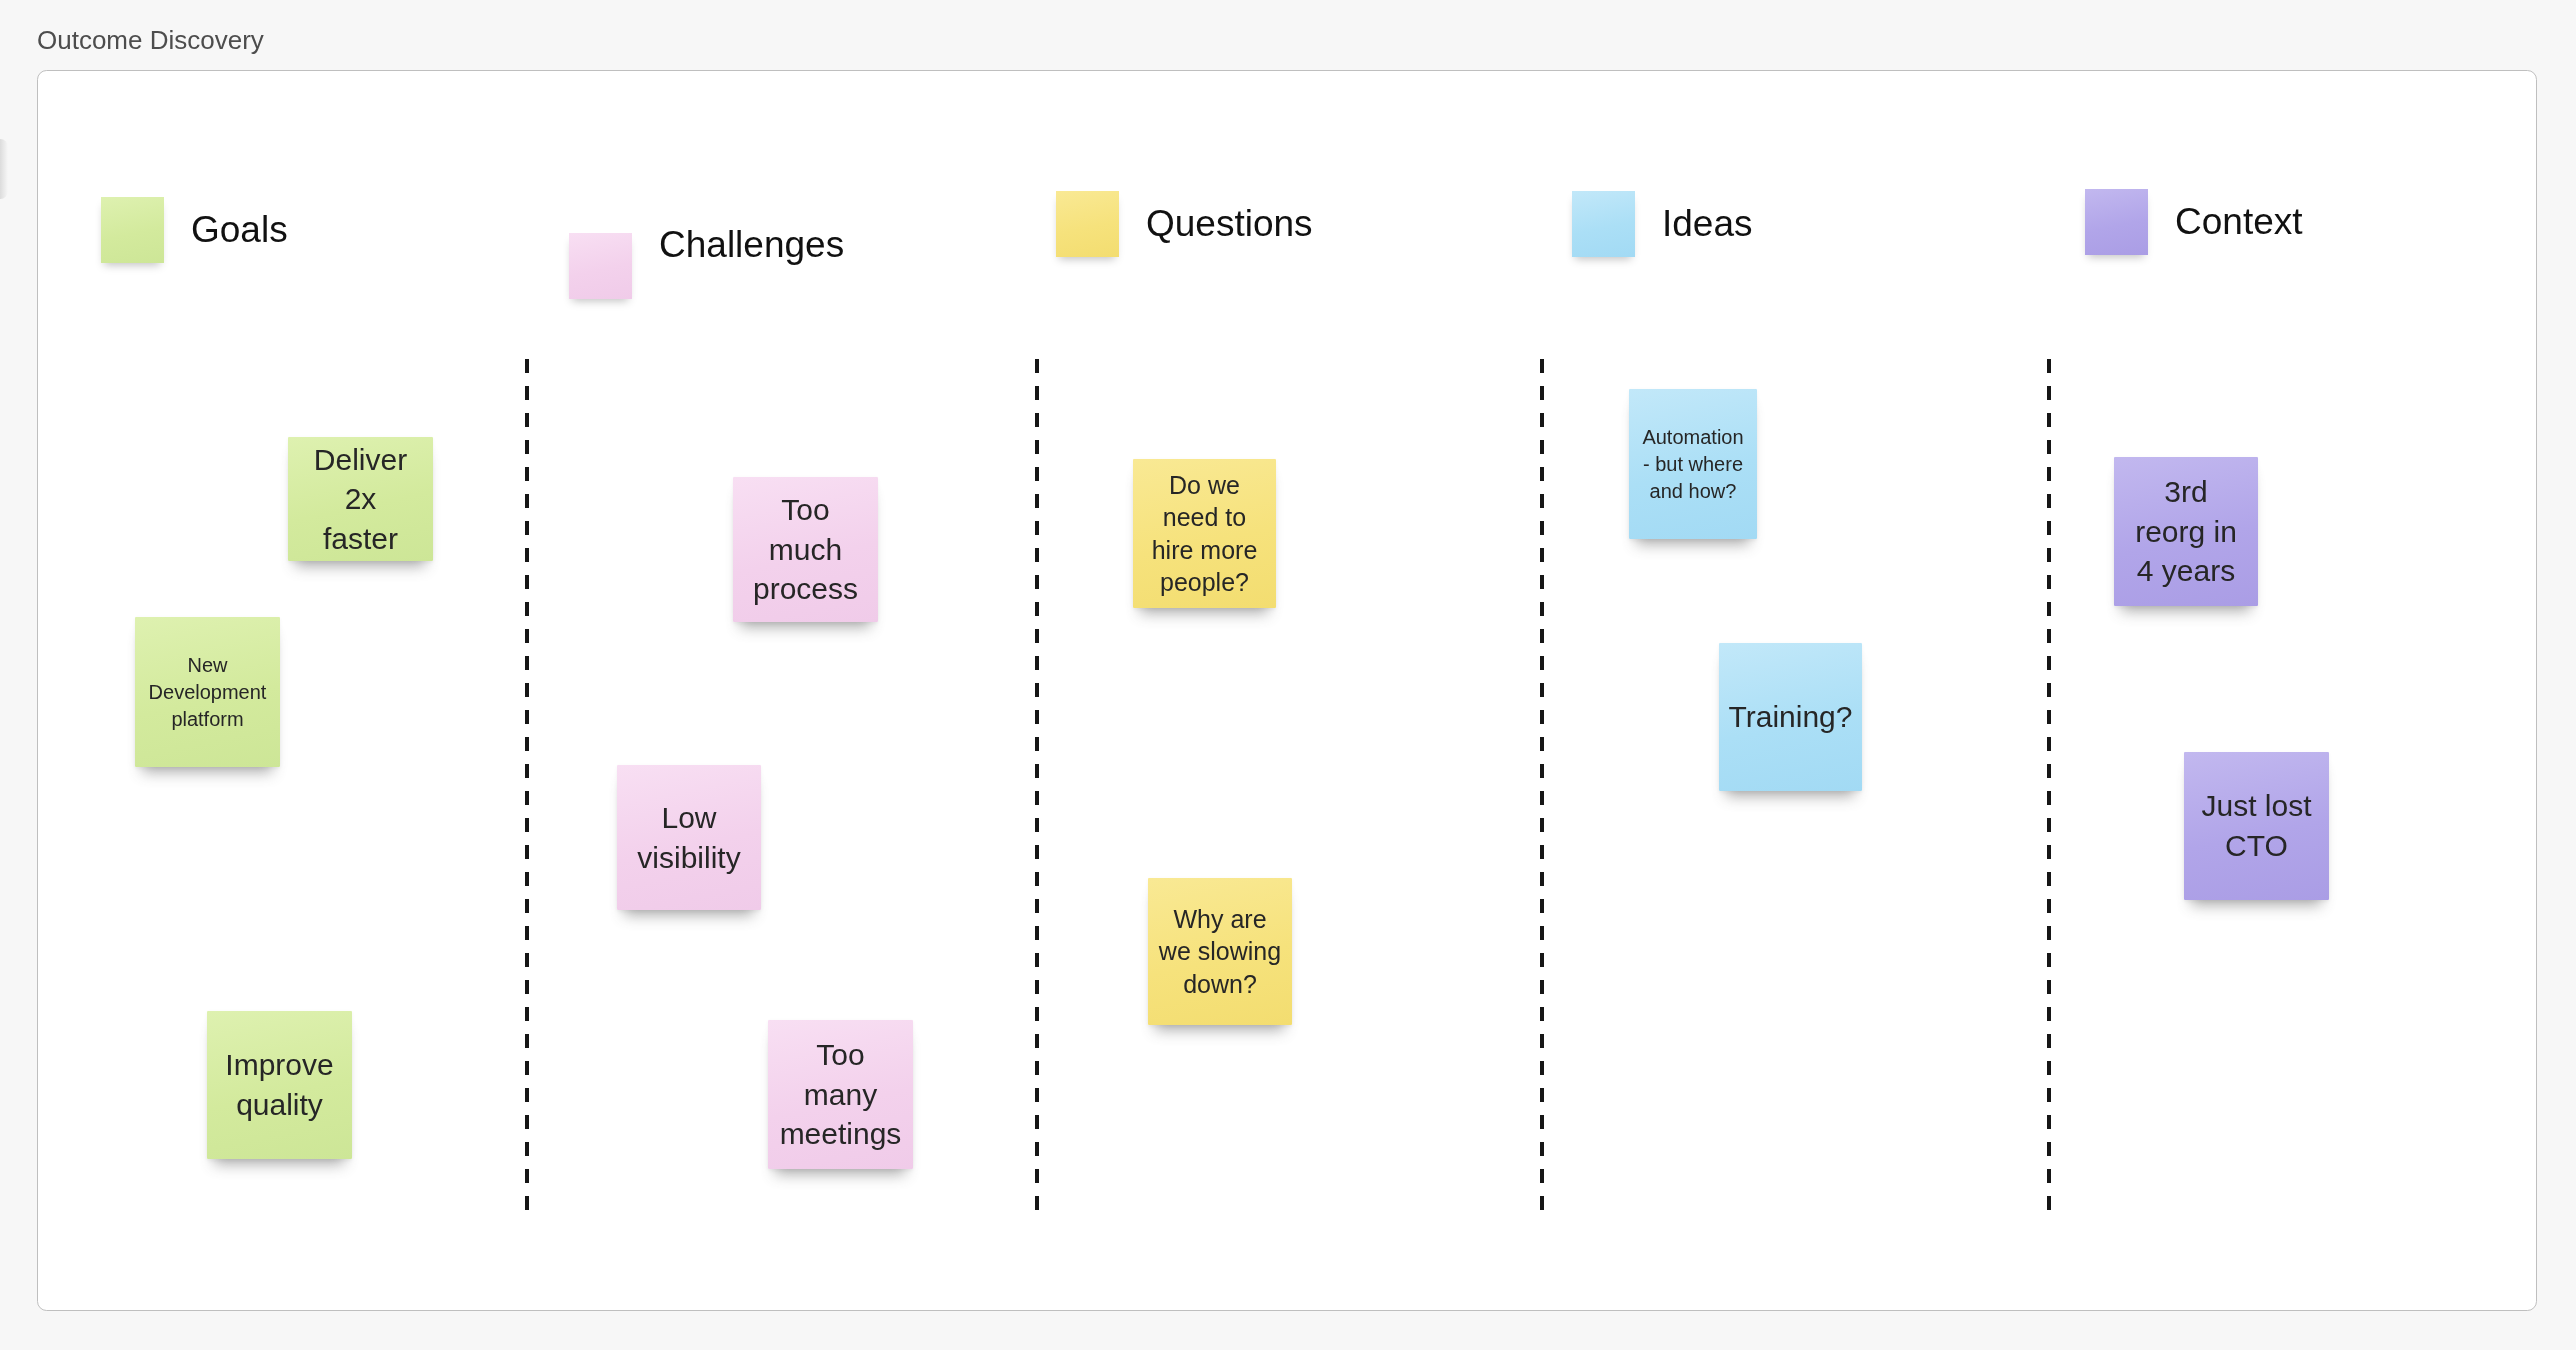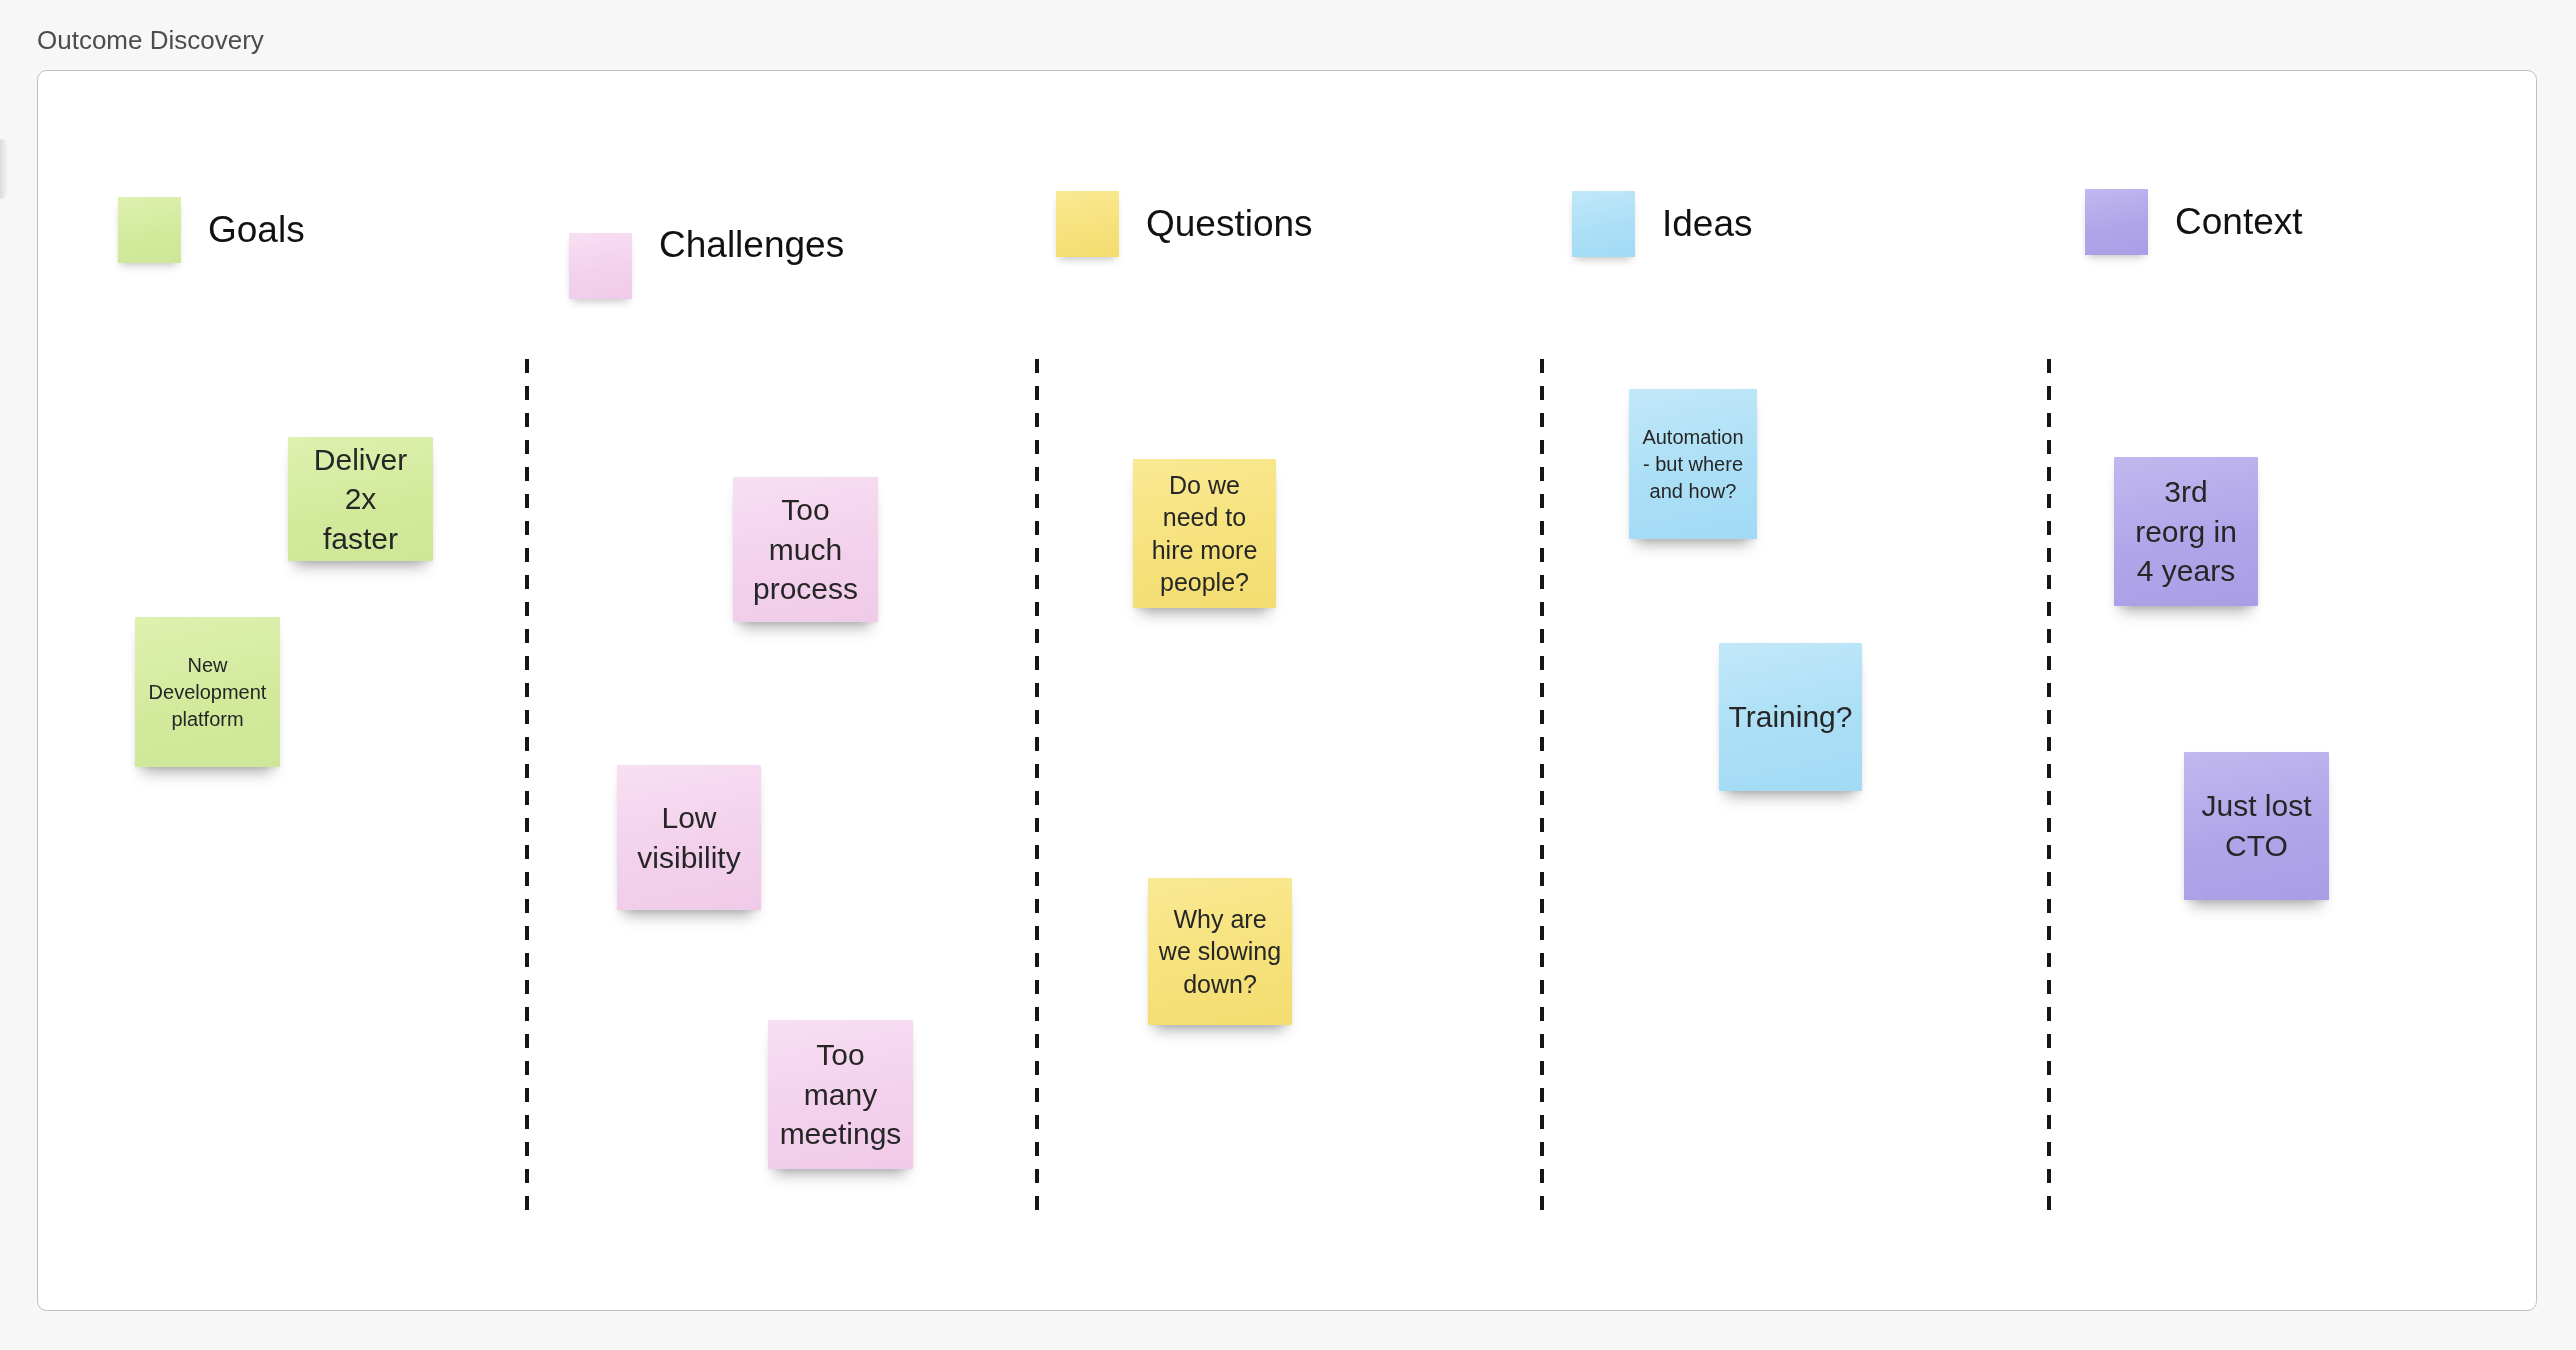--- a/index.html
+++ b/index.html
@@ -87,21 +87,21 @@
 </head>
 <body>
 
 <div class="stage">
 
   <div class="page-title">Outcome Discovery</div>
   <div class="behind-edge"></div>
 
   <div class="board-panel">
 
-    <div class="col-header" style="left:80px; top:126px;">
+    <div class="col-header" style="left:63px; top:126px;">
       <div class="swatch c-green"></div>
       <div class="col-label">Goals</div>
     </div>
     <div class="col-header" style="left:531px; top:120px;">
       <div class="swatch c-pink"></div>
       <div class="col-label">Challenges</div>
     </div>
     <div class="col-header" style="left:1018px; top:120px;">
       <div class="swatch c-yellow"></div>
       <div class="col-label">Questions</div>
@@ -122,20 +122,24 @@
 
     <div class="note c-green size-lg" style="left:250px; top:366px; width:145px; height:124px;">
       <div class="note-text">Deliver
 2x
 faster</div>
     </div>
     <div class="note c-green size-sm" style="left:68px; top:546px; width:145px; height:150px;margin-left:29px;">
       <div class="note-text">New
 Development
 platform</div>
+    </div>
+    <div class="note c-green size-lg" style="left:169px; top:940px; width:145px; height:148px;">
+      <div class="note-text">Improve
+quality</div>
     </div>
 
     <div class="note c-pink size-lg" style="left:695px; top:364px; width:145px; height:145px;">
       <div class="note-text">Too
 much
 process</div>
     </div>
     <div class="note c-pink size-lg" style="left:579px; top:652px; width:144px; height:145px;">
       <div class="note-text">Low
 visibility</div>

